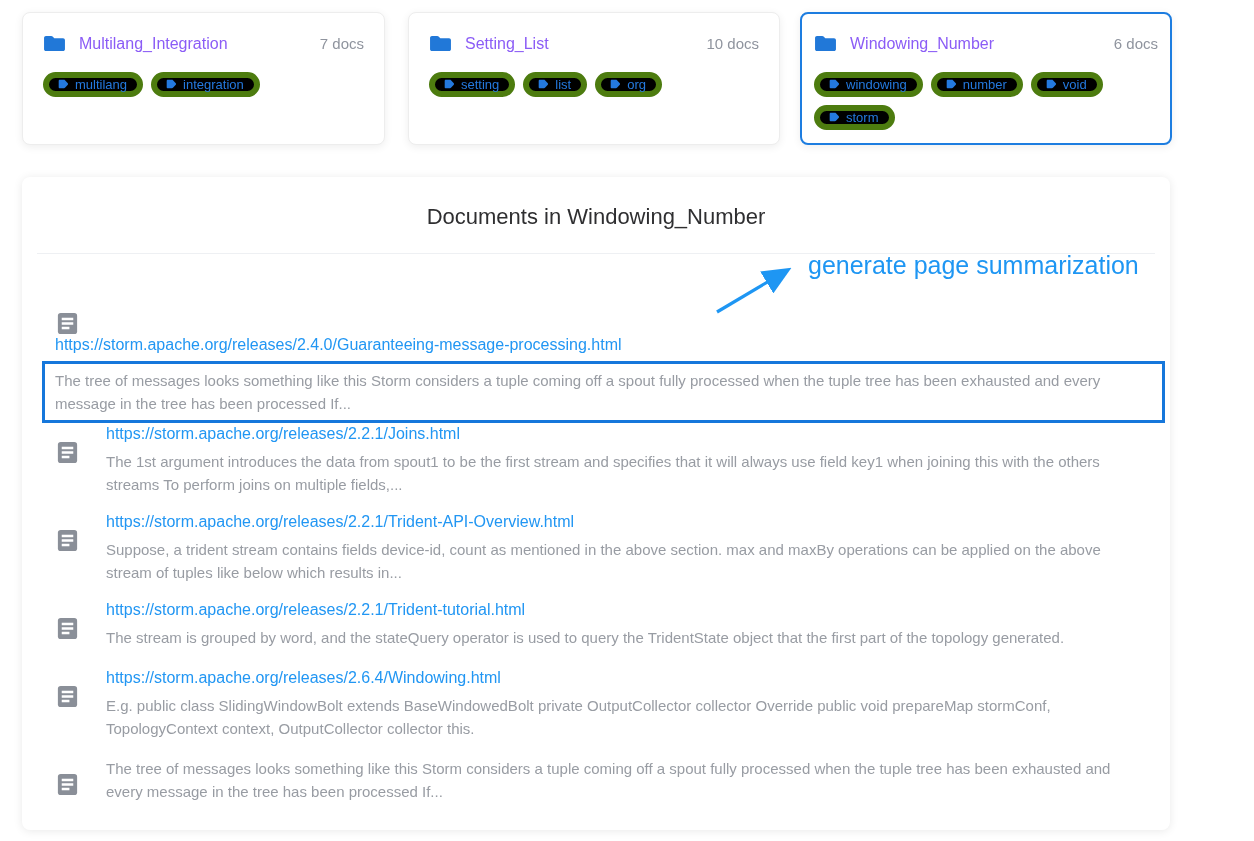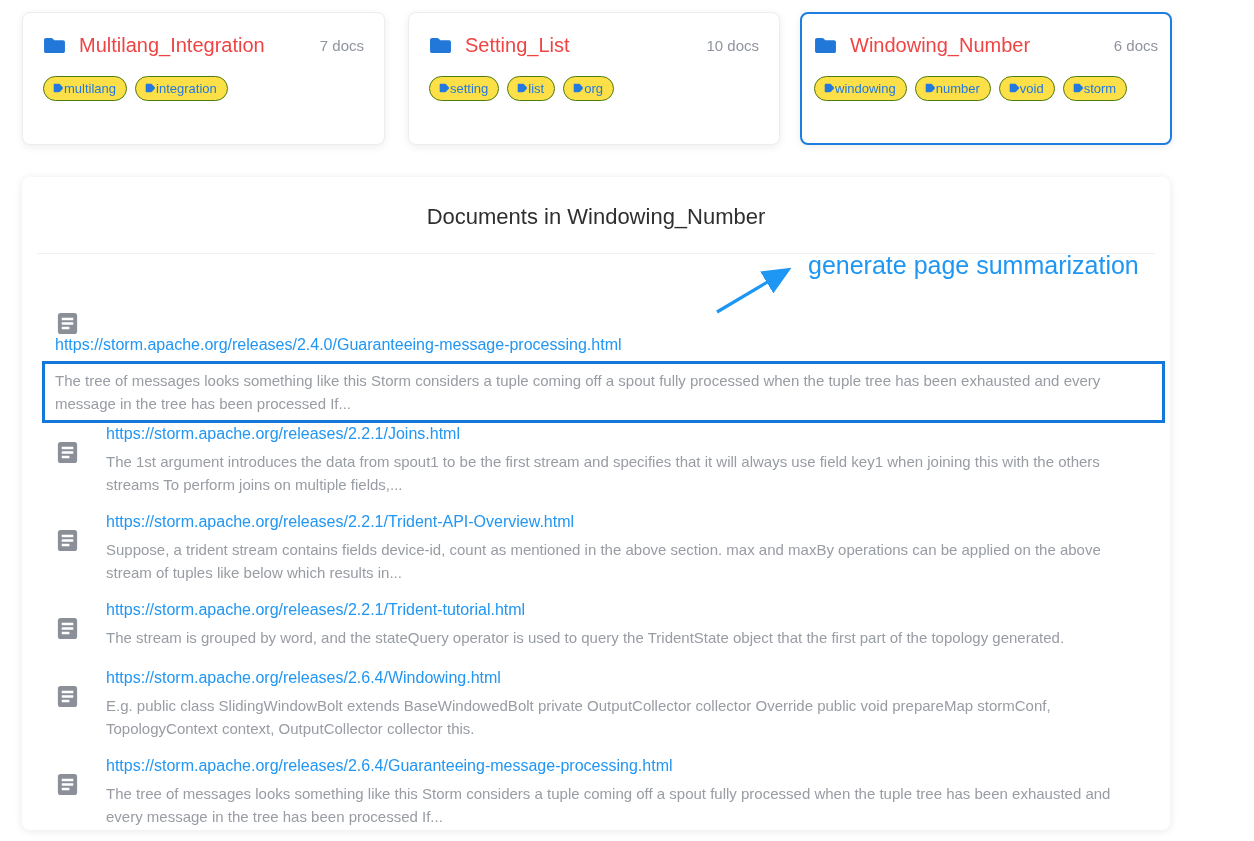--- a/index.html
+++ b/index.html
@@ -16,30 +16,30 @@
     box-shadow:0 2px 8px rgba(0,0,0,0.07);
     padding:21px 20px; cursor:pointer;
   }
   .card.selected { border:2px solid #1d7de0; padding:20px 12px; }
   .card-1 { left:22px;  width:363px; }
   .card-2 { left:408px; width:372px; }
   .card-3 { left:800px; width:372px; }
 
   .card-header { display:flex; align-items:center; }
   .folder-icon { flex:0 0 auto; margin-right:13px; display:flex; }
-  .card-title { font-size:20px; font-weight:500; color:#ef4444; flex:1;
+  .card-title { font-size:16px; font-weight:500; color:#8b5cf6; flex:1;
                 white-space:nowrap; overflow:hidden; }
   .docs-count { font-size:15px; color:#8f949e; white-space:nowrap; margin-left:10px; }
 
   .tags { margin-top:19px; display:flex; gap:8px; flex-wrap:wrap; }
   .tag {
-    display:inline-flex; align-items:center; 
-    border:1px solid #4d7c0f; border-radius:13px;
+    display:inline-flex; align-items:center; gap:6px;
+    border:6px solid #4d7c0f; border-radius:13px;
     padding:3px 10px 4px 8px; color:#2479de; font-size:13px; height:25px;
-    background:#fde047; cursor:pointer;
+    background:#000000; cursor:pointer;
   }
   .tag-icon { display:flex; }
 
   
   .panel {
     position:absolute; left:22px; top:177px; width:1148px; height:653px;
     background:#fff; border-radius:8px;
     box-shadow:0 1px 10px rgba(0,0,0,0.09);
   }
   .panel-title { text-align:center; padding-top:27px; font-size:22px; color:#2f2f31; }
@@ -272,21 +272,20 @@
     <div class="doc-row">
       <span class="doc-icon">
         <svg viewBox="0 0 26 26" width="25" height="25">
             <rect x="3" y="2" width="20" height="22" rx="3" fill="#8a8f98"></rect>
             <rect x="7" y="7" width="12" height="2.6" fill="#fff"></rect>
             <rect x="7" y="11.7" width="12" height="2.6" fill="#fff"></rect>
             <rect x="7" y="16.4" width="8" height="2.6" fill="#fff"></rect>
           </svg>
       </span>
       <div class="doc-body">
-        <a class="doc-url">https://storm.apache.org/releases/2.6.4/Guaranteeing-message-processing.html</a>
         <div class="doc-snippet">The tree of messages looks something like this Storm considers a tuple coming off a spout fully processed when the tuple tree has been exhausted and every message in the tree has been processed If...</div>
       </div>
     </div>
 
   </div>
 </div>
 
 <div class="annotation-label">generate page summarization</div>
 <svg class="annotation-arrow" width="110" height="70" viewBox="0 0 110 70">
   <defs>

